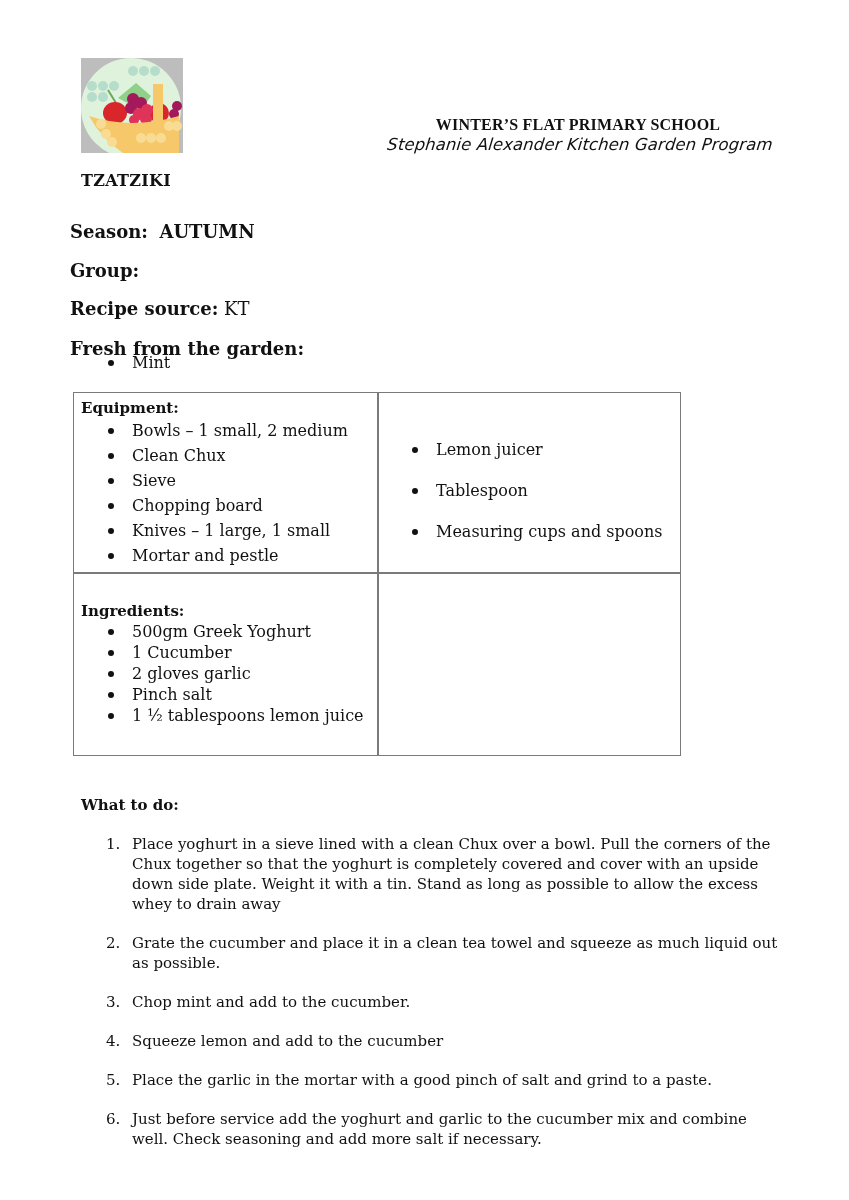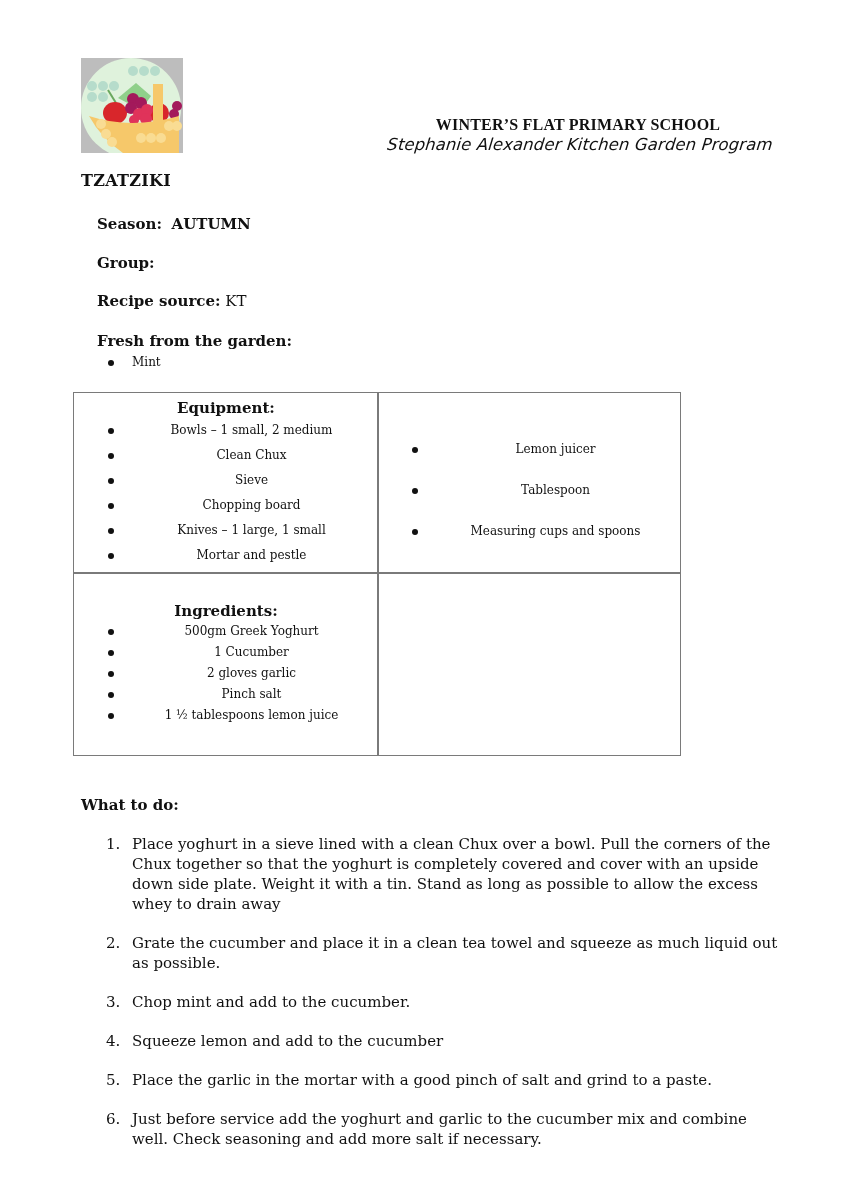--- a/index.html
+++ b/index.html
@@ -16,39 +16,39 @@
     }
     .program-name {
       font-family: "DejaVu Sans", sans-serif; font-style: italic; font-size: 16.5px;
       letter-spacing: 0.1px; line-height: 20px; transform: skewX(-6deg);
       transform-origin: right;
     }
     .title {
       position: absolute; left: 81px; top: 171px;
       font-family: "DejaVu Serif", serif; font-weight: bold; font-size: 16px; letter-spacing: 0.3px;
     }
-    .field { position: absolute; left: 97px; font-size: 15px; }
+    .field { position: absolute; left: 70px; font-size: 18px; margin-top: 6px; }
     .field .lbl { font-weight: bold; }
     .bullets { list-style: none; margin: 0; padding: 0; }
-    .bullets li { position: relative; padding-left: 51px; font-size: 12px; line-height: 25px; }
+    .bullets li { position: relative; padding-left: 51px; font-size: 16px; line-height: 25px; }
     .bullets li .dot {
       position: absolute; left: 27px; top: 10px; width: 6px; height: 6px;
       background: #111; border-radius: 50%;
     }
     .bullets.tight li { line-height: 21px; }
     .bullets.tight li .dot { top: 8px; }
     .garden-list { position: absolute; left: 81px; top: 352px; }
 
     .table {
       position: absolute; left: 73px; top: 392px; width: 608px; height: 364px;
       border: 1.5px solid #7a7a7a; box-sizing: border-box;
     }
     .vline { position: absolute; left: 303px; top: 0; width: 1.5px; height: 100%; background: #7a7a7a; }
     .hline { position: absolute; left: 0; top: 179px; width: 100%; height: 1.5px; background: #7a7a7a; }
-    .cell { position: absolute; text-align: center; }
+    .cell { position: absolute; }
     .cell-eq-left { left: 7px; top: 5px; width: 290px; }
     .cell-eq-right { left: 311px; top: 28px; width: 290px; }
     .cell-ing-left { left: 7px; top: 208px; width: 290px; }
     .cell-ing-right { left: 311px; top: 185px; width: 290px; }
     .cell-heading { font-weight: bold; font-size: 15px; line-height: 20px; }
     .cell-eq-right .bullets li { padding-left: 51px; margin-top: 16px; }
 
     .what-heading { position: absolute; left: 81px; top: 796px; font-weight: bold; font-size: 15px; }
     .steps { position: absolute; left: 81px; top: 834px; width: 700px; }
     .step { position: relative; padding-left: 51px; font-size: 15px; line-height: 20px; margin-bottom: 19px; }

